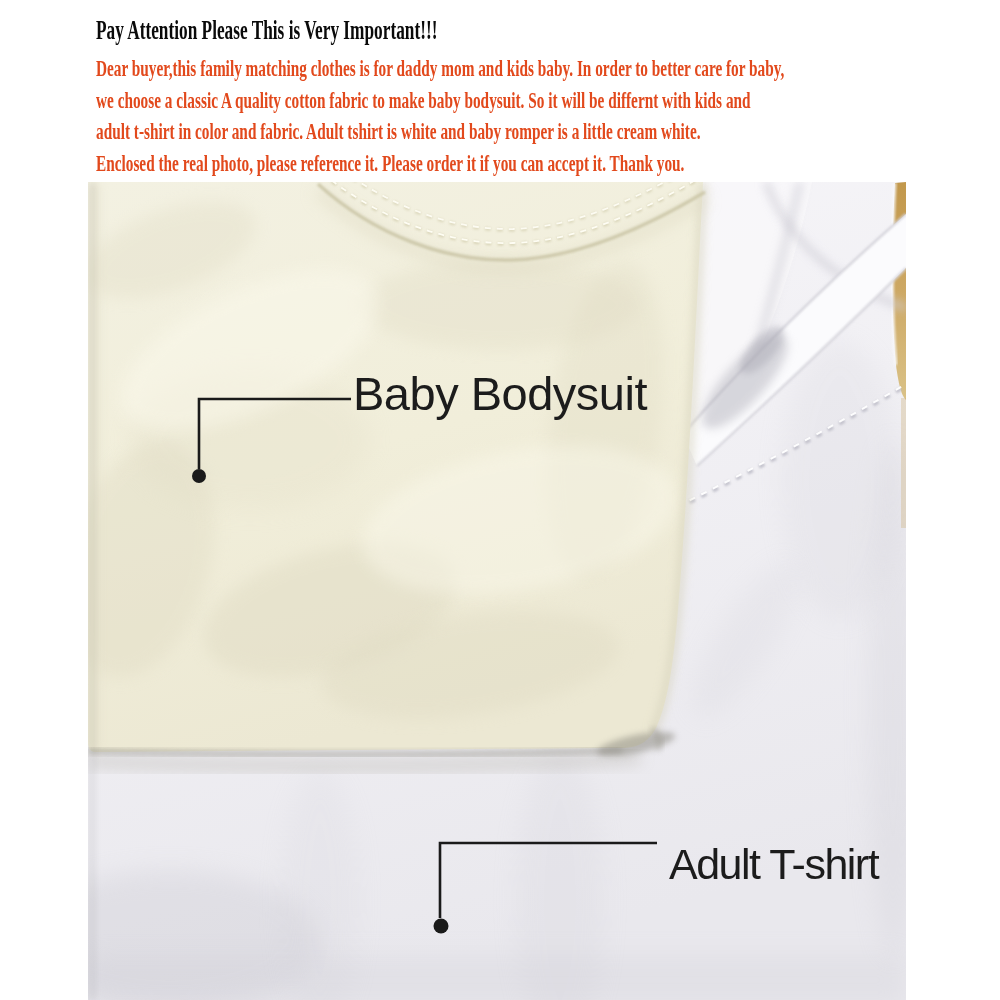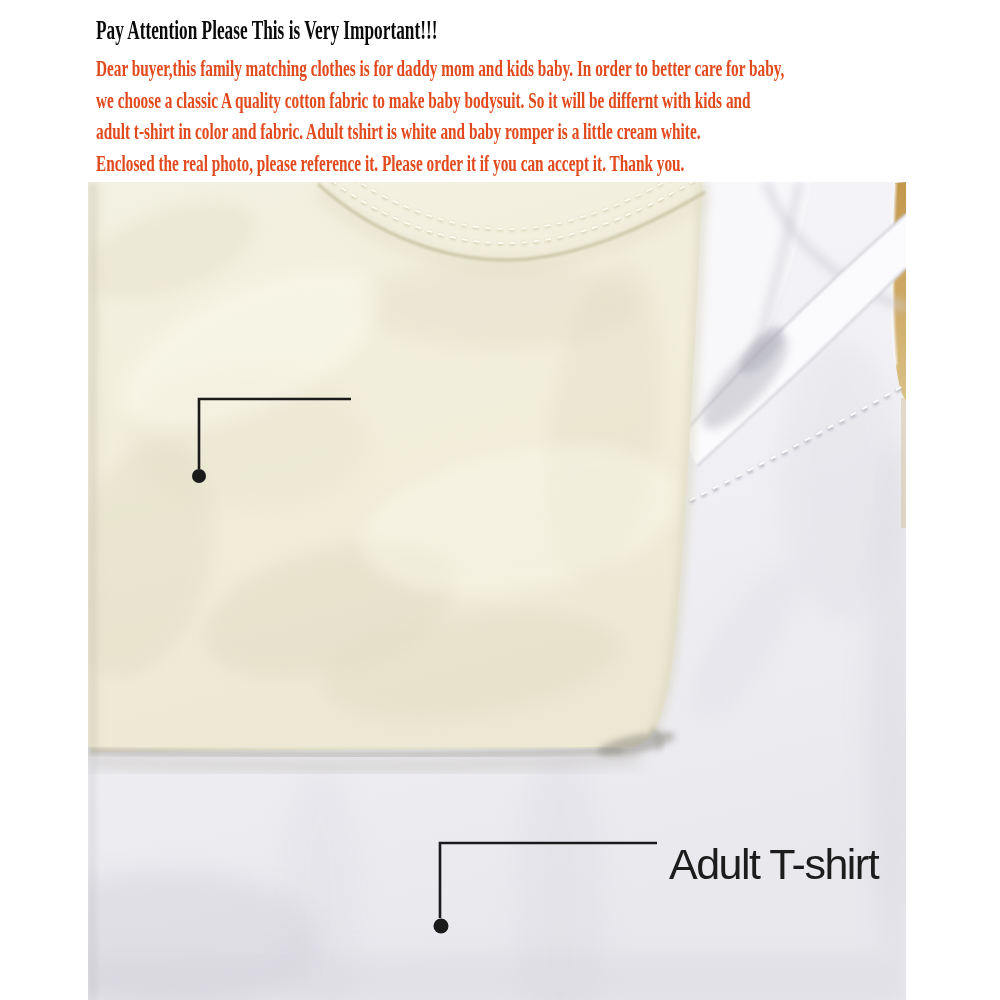--- a/index.html
+++ b/index.html
@@ -154,15 +154,16 @@
     <g stroke="var(--callout,#1a1a1a)" fill="none" stroke-width="2.6">
       <path d="M 351,399 L 199,399 L 199,469"></path>
       <circle cx="199" cy="476" r="7" fill="var(--callout,#1a1a1a)" stroke="none"></circle>
     </g>
     <g stroke="var(--callout,#1a1a1a)" fill="none" stroke-width="2.6">
       <path d="M 657,843 L 440,843 L 440,918"></path>
       <circle cx="441" cy="926" r="7.5" fill="var(--callout,#1a1a1a)" stroke="none"></circle>
     </g>
   </svg>
 
+  <div class="photo-label baby-label">Baby Bodysuit</div>
   <div class="photo-label adult-label">Adult T-shirt</div>
 
 </div>
 
 </body></html>

